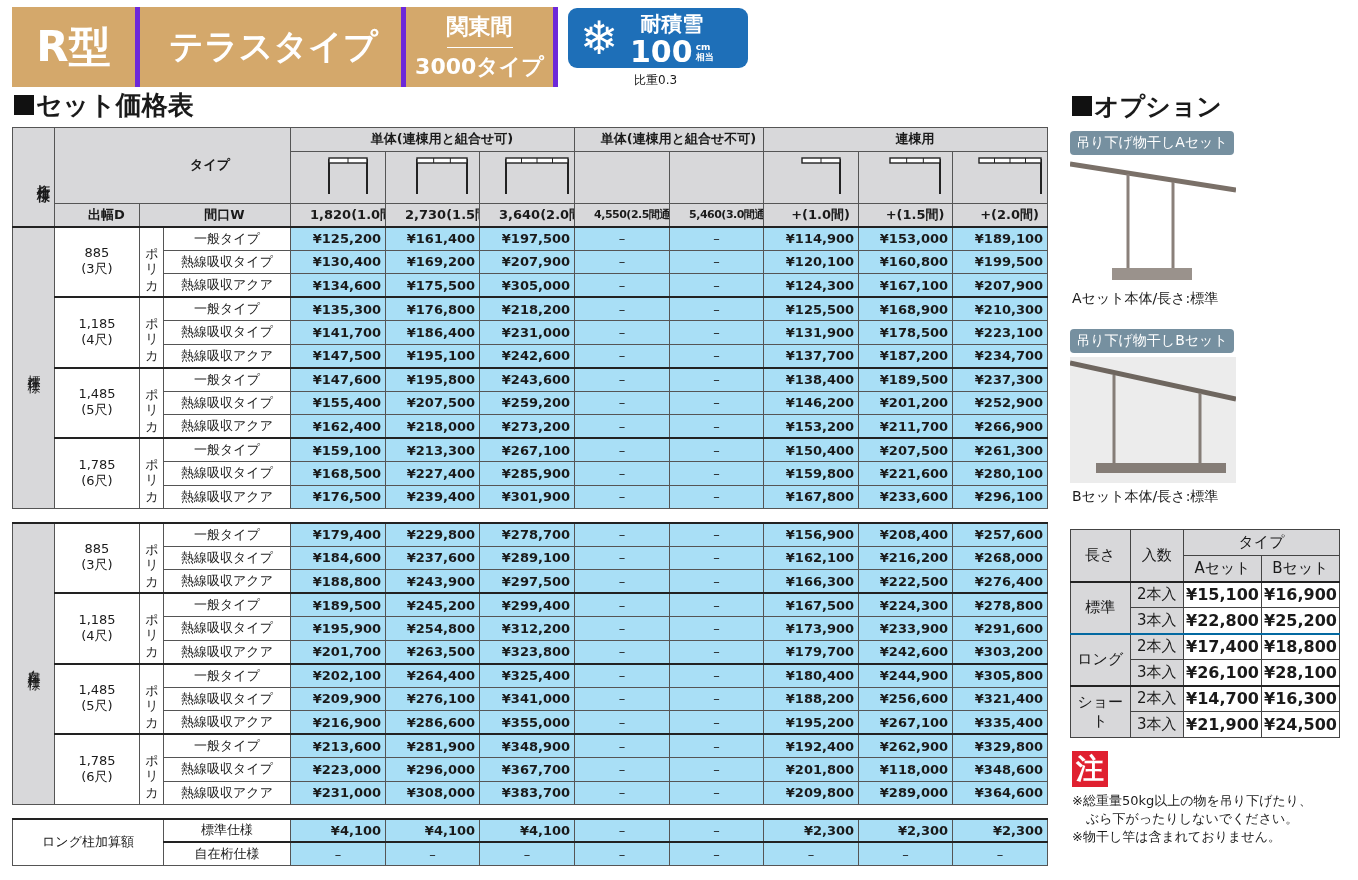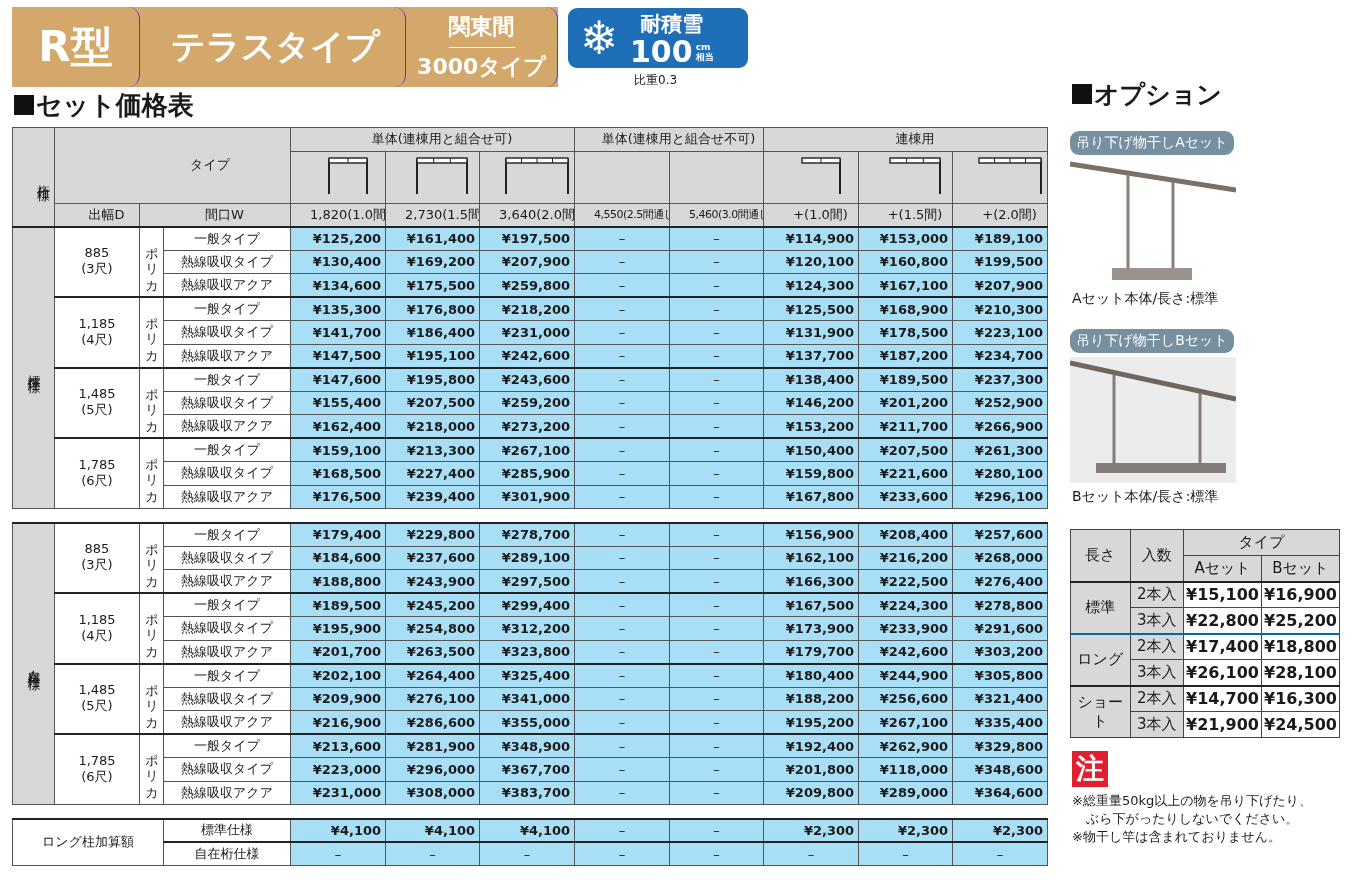--- a/index.html
+++ b/index.html
@@ -1,52 +1,52 @@
 <!DOCTYPE html>
 <html><head>
 <meta charset="utf-8">
 <style>
   * { box-sizing: border-box; margin: 0; padding: 0; }
   body { width: 1358px; height: 880px; background: #ffffff; font-family: "DejaVu Sans", "Liberation Sans", sans-serif; color: #1a1a1a; position: relative; overflow: hidden; }
 
   
   .banner { position: absolute; top: 7px; left: 12px; height: 80px; display: flex; background: #d4a86b; }
-  .banner .cell { border-right: 1px solid #6d28d9; display: flex; align-items: center; justify-content: center; color: #fff; font-weight: bold; border-radius: 12px; }
+  .banner .cell { border-right: 5px solid #6d28d9; display: flex; align-items: center; justify-content: center; color: #fff; font-weight: bold; }
   .b-model { width: 128px; font-size: 42px; }
   .b-type { width: 266px; font-size: 34px; justify-content: flex-start; padding-left: 6px; }
   .b-region { width: 152px; display: flex; flex-direction: column; }
   .b-region div { flex: 1; display: flex; align-items: center; justify-content: center; font-size: 22px; color: #fff; font-weight: bold; }
   .b-region div:first-child { border-bottom: 1px solid #fff; }
   .snow { position: absolute; top: 8px; left: 568px; width: 180px; height: 60px; background: #1e6fb8; border-radius: 9px; color: #fff; display: flex; align-items: center; }
   .snow .flake { font-size: 46px; width: 62px; text-align: center; line-height: 1; }
   .snow .txt { display: flex; flex-direction: column; align-items: center; }
   .snow .t1 { font-size: 21px; font-weight: bold; }
   .snow .t2 { font-size: 30px; font-weight: bold; line-height: 28px; display: flex; align-items: center; }
   .snow .unit { font-size: 9px; line-height: 10px; display: flex; flex-direction: column; margin-left: 3px; }
   .gravity { position: absolute; top: 72px; left: 634px; font-size: 12px; }
 
   .sec-title { position: absolute; font-size: 26px; font-weight: bold; }
   .sq { display: inline-block; width: 20px; height: 20px; background: #111; margin-right: 2px; vertical-align: -1px; }
 
   
   table { border-collapse: collapse; }
   .main { position: absolute; top: 127px; left: 12px; width: 1035px; table-layout: fixed; }
   .main td, .main th { border: 1px solid #555; font-size: 13px; text-align: center; height: 23.5px; padding: 0; white-space: nowrap; overflow: hidden; }
-  .main th { background: #d8d8da; font-weight: normal; padding-left: 19px; }
+  .main th { background: #d8d8da; font-weight: bold; padding-left: 19px; }
   .gray { background: #d8d8da; }
   .price { background: #a9dff6; font-weight: bold; font-size: 16px; text-align: right !important; padding-right: 4px !important; }
   .dash { background: #a9dff6; font-size: 14px; }
   .vert { writing-mode: vertical-rl; text-orientation: upright; letter-spacing: 2px; }
   .diag { background: linear-gradient(to top right, transparent calc(50% - 1px), #555 50%, transparent calc(50% + 1px)); }
   .grp-sep td { border-top: 2px solid #222; }
   .spacer td { border: none !important; height: 14px !important; background: #fff !important; }
   .small { font-size: 11px !important; letter-spacing: -0.5px; }
 
   
-  .opt-tag { position: absolute; left: 1070px; width: 164px; height: 24px; background: #7690a0; color: #fff; font-size: 14px; border-radius: 9px; display: flex; align-items: center; justify-content: center; }
+  .opt-tag { position: absolute; left: 1070px; width: 164px; height: 24px; background: #7690a0; color: #fff; font-size: 14px; border-radius: 4px; display: flex; align-items: center; justify-content: center; }
   .opt-img { position: absolute; left: 1070px; width: 166px; }
   .opt-cap { position: absolute; left: 1072px; font-size: 14px; }
   .opt-table { position: absolute; top: 529px; left: 1070px; width: 270px; border-radius: 24px; }
   .opt-table td, .opt-table th { border: 1px solid #444; font-size: 15px; text-align: center; height: 26px; padding: 0; }
   .opt-table th { background: #d8d8da; font-weight: normal; }
   .opt-table .p { background: #fff; font-weight: bold; font-size: 16px; margin-left: 8px; }
   .note-box { position: absolute; top: 751px; left: 1072px; width: 36px; height: 36px; background: #e02030; color: #fff; font-size: 28px; font-weight: bold; display: flex; align-items: center; justify-content: center; }
   .notes { position: absolute; top: 792px; left: 1072px; font-size: 13px; line-height: 18px; }
   .notes .indent { padding-left: 14px; }
 </style>
@@ -185,21 +185,21 @@
         <td class="dash">–</td>
         <td class="dash">–</td>
         <td class="price">¥120,100</td>
         <td class="price">¥160,800</td>
         <td class="price">¥199,500</td>
       </tr>
       <tr>
         <td>熱線吸収アクア</td>
         <td class="price">¥134,600</td>
         <td class="price">¥175,500</td>
-        <td class="price">¥259,800</td>
+        <td class="price">¥305,000</td>
         <td class="dash">–</td>
         <td class="dash">–</td>
         <td class="price">¥124,300</td>
         <td class="price">¥167,100</td>
         <td class="price">¥207,900</td>
       </tr>
       <tr class="grp-sep">
         <td rowspan="3">
           <div>1,185</div>
           <div>(4尺)</div>
@@ -491,21 +491,21 @@
         <td class="dash">–</td>
         <td class="dash">–</td>
         <td class="dash">–</td>
         <td class="dash">–</td>
         <td class="dash">–</td>
         <td class="dash">–</td>
       </tr>
     </tbody>
 </table>
 
-<div class="sec-title" style="top:78px;left:1072px;font-size:25px;"><span class="sq"></span><span>オプション</span></div>
+<div class="sec-title" style="top:90px;left:1072px;font-size:25px;"><span class="sq"></span><span>オプション</span></div>
 
 <div class="opt-tag" style="top:131px;">吊り下げ物干しAセット</div>
 <svg class="opt-img" style="top:158px;height:128px;" viewBox="0 0 166 128">
   <line x1="0" y1="6" x2="166" y2="32" stroke="#7a7068" stroke-width="5"></line>
   <line x1="58" y1="16" x2="58" y2="112" stroke="#8a807a" stroke-width="3"></line>
   <line x1="103" y1="24" x2="103" y2="112" stroke="#8a807a" stroke-width="3"></line>
   <rect x="42" y="110" width="80" height="12" fill="#9a928c"></rect>
 </svg>
 <div class="opt-cap" style="top:290px;">Aセット本体/長さ:標準</div>
 

